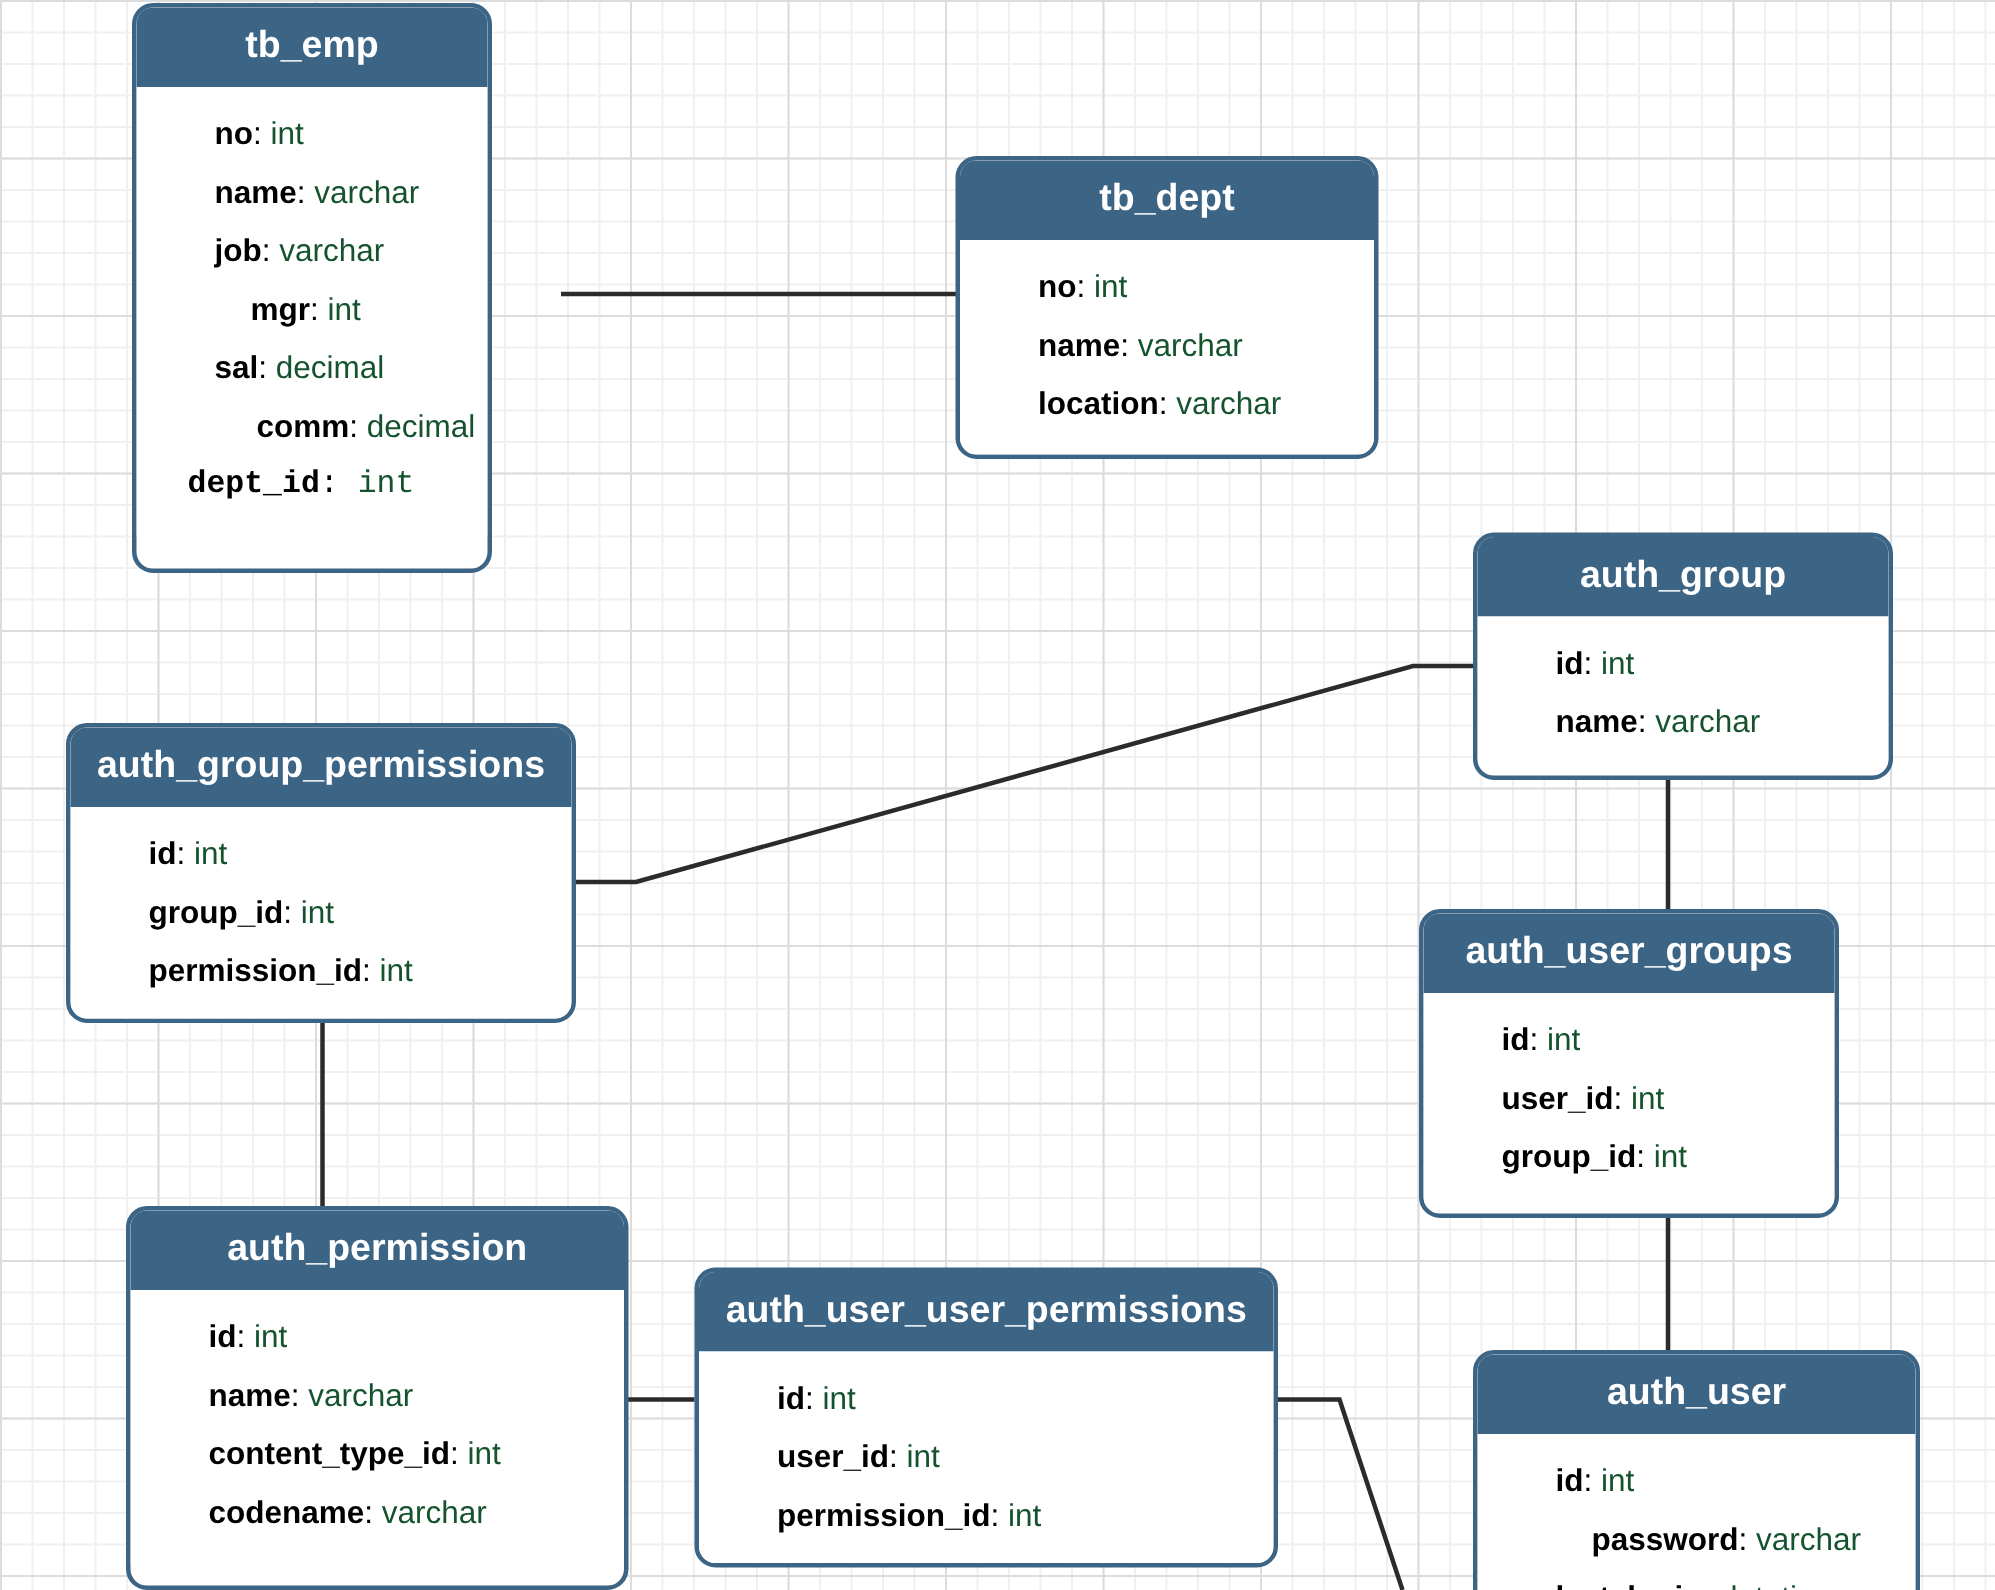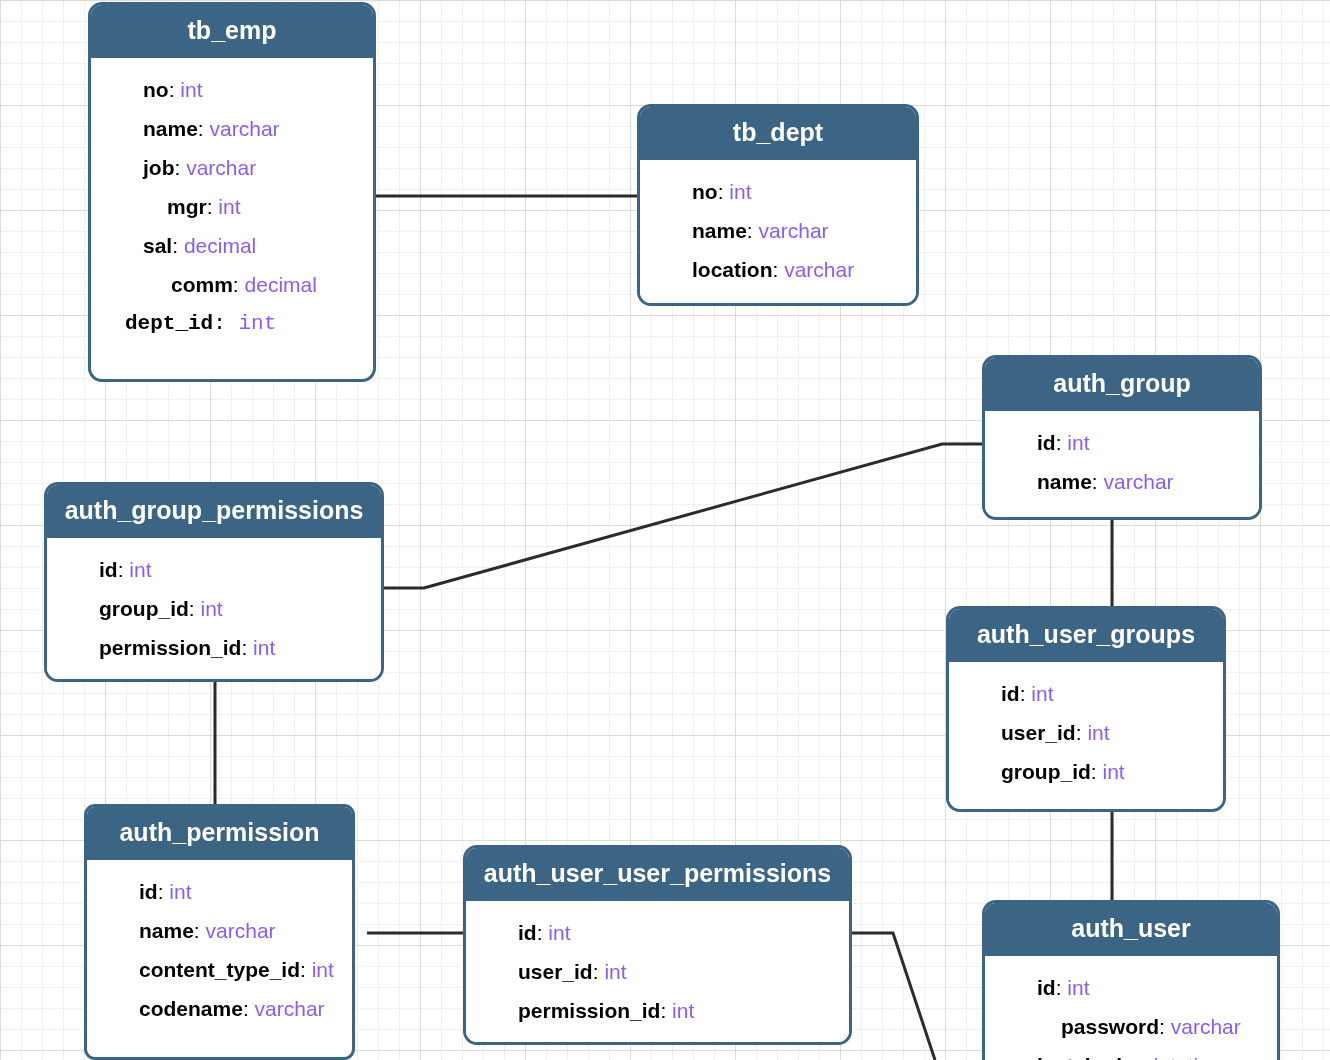--- a/index.html
+++ b/index.html
@@ -65,42 +65,42 @@
     line-height: 1;
     padding: 9px 10px 9px 0;
     white-space: nowrap;
     color: #000000;
   }
   .field .fname {
     color: #000000;
     font-weight: bold;
   }
   .field .ftype {
-    color: #8b5cf6;
+    color: #14532d;
   }
   .field .fcolon {
     color: #000000;
   }
 </style>
 </head>
 <body>
 
 <div id="canvas">
 
   <svg id="edges" viewBox="0 0 1330 1060" width="1330" height="1060" xmlns="http://www.w3.org/2000/svg">
       <polyline points="374,196 638,196" fill="none" stroke="#2b2b2b" stroke-width="3" stroke-linecap="butt" stroke-linejoin="miter"></polyline>
       <polyline points="384,588 424,588 942,444 982,444" fill="none" stroke="#2b2b2b" stroke-width="3" stroke-linecap="butt" stroke-linejoin="miter"></polyline>
       <polyline points="1112,518 1112,608" fill="none" stroke="#2b2b2b" stroke-width="3" stroke-linecap="butt" stroke-linejoin="miter"></polyline>
       <polyline points="215,682 215,806" fill="none" stroke="#2b2b2b" stroke-width="3" stroke-linecap="butt" stroke-linejoin="miter"></polyline>
       <polyline points="367,933 463,933" fill="none" stroke="#2b2b2b" stroke-width="3" stroke-linecap="butt" stroke-linejoin="miter"></polyline>
       <polyline points="1112,812 1112,902" fill="none" stroke="#2b2b2b" stroke-width="3" stroke-linecap="butt" stroke-linejoin="miter"></polyline>
       <polyline points="852,933 893,933 935,1060" fill="none" stroke="#2b2b2b" stroke-width="3" stroke-linecap="butt" stroke-linejoin="miter"></polyline>
     </svg>
 
-<div class="entity" style="left: 88px; top: 2px; width: 288px; height: 380px;">
+<div class="entity" style="left: 88px; top: 2px; width: 240px; height: 380px;">
       <div class="entity-header">tb_emp</div>
       <div class="entity-body">
         <div class="field" style="padding-left: 52px;"><span class="fname">no</span><span class="fcolon">: </span><span class="ftype">int</span></div>
         <div class="field" style="padding-left: 52px;"><span class="fname">name</span><span class="fcolon">: </span><span class="ftype">varchar</span></div>
         <div class="field" style="padding-left: 52px;"><span class="fname">job</span><span class="fcolon">: </span><span class="ftype">varchar</span></div>
         <div class="field" style="padding-left: 76px;"><span class="fname">mgr</span><span class="fcolon">: </span><span class="ftype">int</span></div>
         <div class="field" style="padding-left: 52px;"><span class="fname">sal</span><span class="fcolon">: </span><span class="ftype">decimal</span></div>
         <div class="field" style="padding-left: 80px;"><span class="fname">comm</span><span class="fcolon">: </span><span class="ftype">decimal</span></div>
         <div class="field" style="padding-left: 34px; font-family: Liberation Mono, monospace;"><span class="fname">dept_id</span><span class="fcolon">: </span><span class="ftype">int</span></div>
       </div>
@@ -129,21 +129,21 @@
       </div>
     </div>
     <div class="entity" style="left: 946px; top: 606px; width: 280px; height: 206px;">
       <div class="entity-header">auth_user_groups</div>
       <div class="entity-body">
         <div class="field" style="padding-left: 52px;"><span class="fname">id</span><span class="fcolon">: </span><span class="ftype">int</span></div>
         <div class="field" style="padding-left: 52px;"><span class="fname">user_id</span><span class="fcolon">: </span><span class="ftype">int</span></div>
         <div class="field" style="padding-left: 52px;"><span class="fname">group_id</span><span class="fcolon">: </span><span class="ftype">int</span></div>
       </div>
     </div>
-    <div class="entity" style="left: 84px; top: 804px; width: 271px; height: 256px; border-radius: 11px;">
+    <div class="entity" style="left: 84px; top: 804px; width: 335px; height: 256px;">
       <div class="entity-header">auth_permission</div>
       <div class="entity-body">
         <div class="field" style="padding-left: 52px;"><span class="fname">id</span><span class="fcolon">: </span><span class="ftype">int</span></div>
         <div class="field" style="padding-left: 52px;"><span class="fname">name</span><span class="fcolon">: </span><span class="ftype">varchar</span></div>
         <div class="field" style="padding-left: 52px;"><span class="fname">content_type_id</span><span class="fcolon">: </span><span class="ftype">int</span></div>
         <div class="field" style="padding-left: 52px;"><span class="fname">codename</span><span class="fcolon">: </span><span class="ftype">varchar</span></div>
       </div>
     </div>
     <div class="entity" style="left: 463px; top: 845px; width: 389px; height: 200px;">
       <div class="entity-header">auth_user_user_permissions</div>

